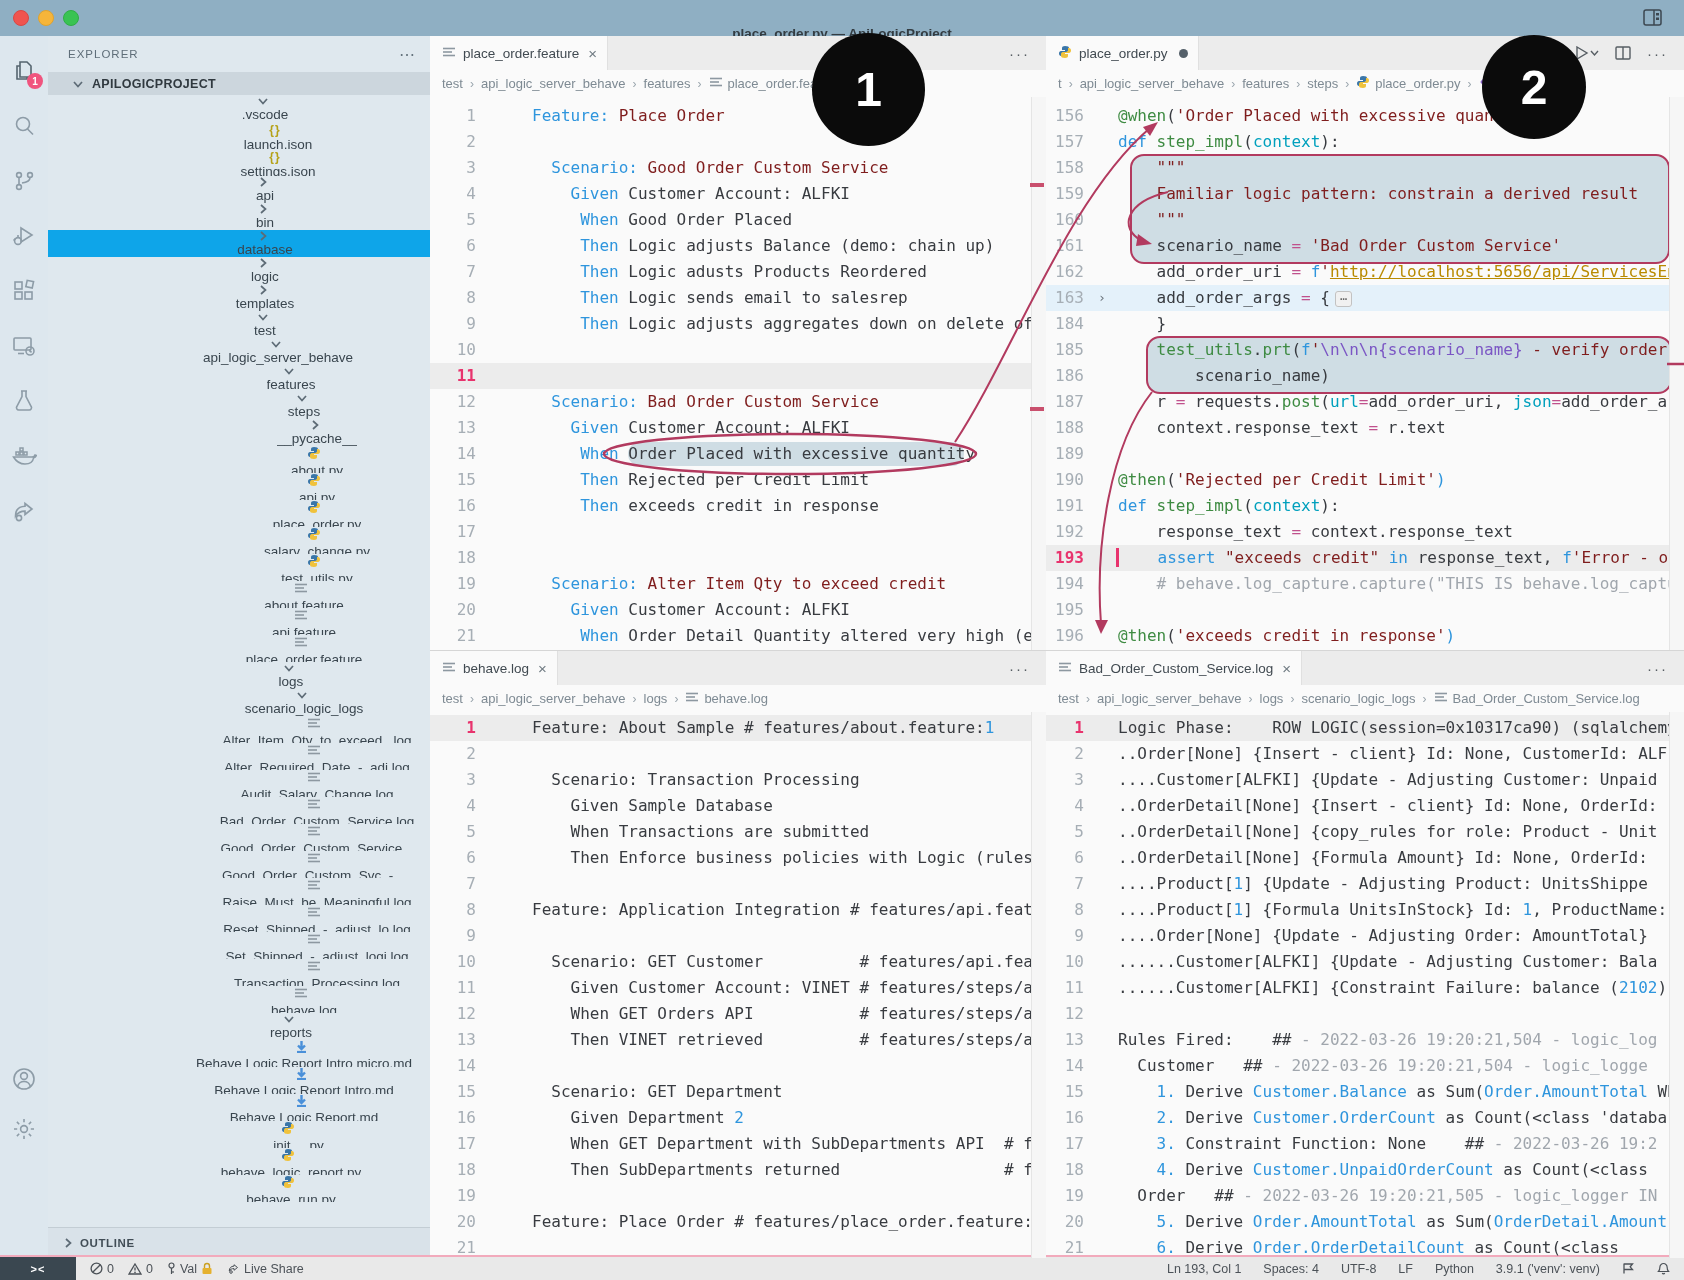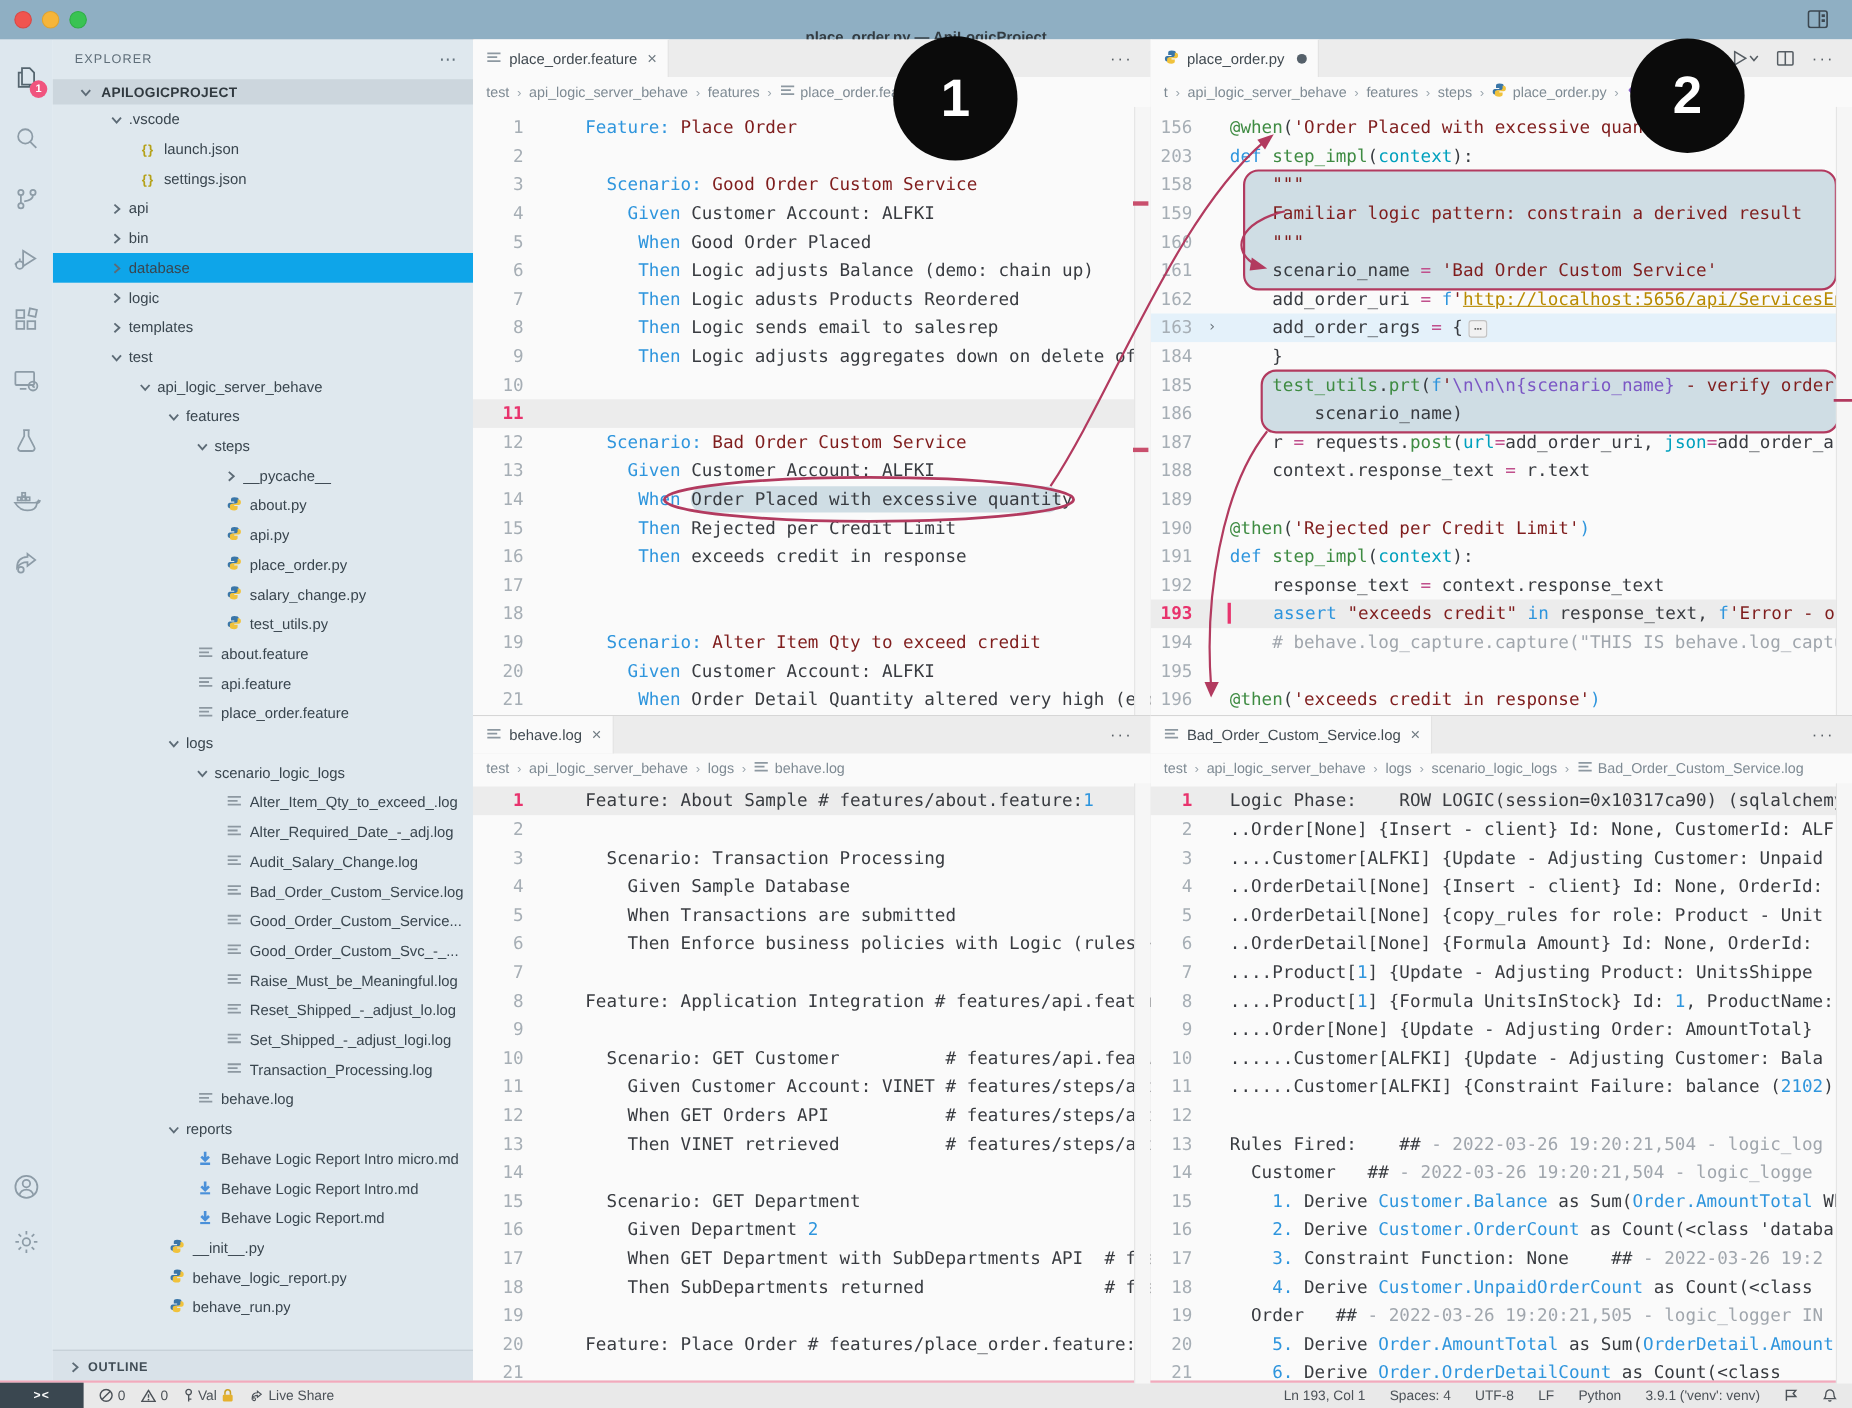--- a/index.html
+++ b/index.html
@@ -25,21 +25,21 @@
   
   .sidebar{position:absolute;left:48px;top:36px;width:382px;height:1221px;background:#dfe8ee;border-right:1px solid #c2410c;}
   .sb-head{height:36px;display:flex;align-items:center;padding:0 14px 0 20px;color:#5f6e79;
            font-size:11.5px;letter-spacing:1px;font-weight:400;}
   .sb-head .more{margin-left:auto;color:#65737d;font-size:16px;letter-spacing:1px;cursor:pointer;}
   .proj-row{height:23px;background:#ccd6dd;display:flex;align-items:center;font-size:12.5px;font-weight:700;
             color:#30393f;letter-spacing:.3px;padding-left:44px;position:relative;}
   .proj-row .tw{position:absolute;left:24px;top:6px;}
   .tree{position:absolute;left:0;top:59px;right:0;bottom:30px;overflow:hidden;}
   .titem{height:27px;display:flex;align-items:center;font-size:13.5px;color:#39454e;white-space:nowrap;
-         overflow:hidden;text-overflow:ellipsis;position:relative;}
+         overflow:hidden;text-overflow:ellipsis;position:relative;flex-direction:column;}
   .titem.sel{background:#0ea5e9;}
   .titem .lab{overflow:hidden;text-overflow:ellipsis;white-space:nowrap;}
   .tw{width:12px;height:12px;flex:none;margin-right:5px;position:relative;}
   .tw svg{stroke:#5d6b76;stroke-width:1.7;fill:none;}
   .fic{width:17px;flex:none;margin-right:6px;text-align:center;font-size:13px;}
   .outline-row{position:absolute;left:0;bottom:0;height:29px;right:0;background:#d9e2e9;border-top:1px solid #c3cdd4;
                display:flex;align-items:center;font-size:11.5px;font-weight:700;color:#414d56;letter-spacing:.6px;}
   .outline-row .tw{margin:0 6px 0 14px;}
   
   .pane{position:absolute;background:#fafafa;}
@@ -617,21 +617,21 @@
         <span class="cic"><svg width="12" height="12" viewBox="0 0 12 12">
             <rect x="2.4" y="2.4" width="7.2" height="7.2" rx="1.5" transform="rotate(45 6 6)" fill="#8a63c9"></rect>
           </svg></span>
         <span>step_impl</span>
       </div>
       <div class="codewrap">
         <div class="anno-box fill red" style="left: 84px; top: 57px; width: 536px; height: 106px;"></div>
         <div class="anno-box fill red" style="left: 100px; top: 239px; width: 522px; height: 54px;"></div>
         <div class="rows">
           <div class="row"><span class="num">156</span><span class="codeln"><span class="s-grn">@when</span><span class="s-d">(</span><span class="s-str">'Order Placed with excessive quantity'</span><span class="s-kw">)</span></span></div>
-          <div class="row"><span class="num">203</span><span class="codeln"><span class="s-kw">def</span><span class="s-d"> </span><span class="s-grn">step_impl</span><span class="s-d">(</span><span class="s-teal">context</span><span class="s-d">):</span></span></div>
+          <div class="row"><span class="num">157</span><span class="codeln"><span class="s-kw">def</span><span class="s-d"> </span><span class="s-grn">step_impl</span><span class="s-d">(</span><span class="s-teal">context</span><span class="s-d">):</span></span></div>
           <div class="row"><span class="num">158</span><span class="codeln"><span class="s-d">    </span><span class="s-str">"""</span></span></div>
           <div class="row"><span class="num">159</span><span class="codeln"><span class="s-d">    </span><span class="s-str">Familiar logic pattern: constrain a derived result</span></span></div>
           <div class="row"><span class="num">160</span><span class="codeln"><span class="s-d">    </span><span class="s-str">"""</span></span></div>
           <div class="row"><span class="num">161</span><span class="codeln"><span class="s-d">    scenario_name </span><span class="s-op">=</span><span class="s-d"> </span><span class="s-str">'Bad Order Custom Service'</span></span></div>
           <div class="row"><span class="num">162</span><span class="codeln"><span class="s-d">    add_order_uri </span><span class="s-op">=</span><span class="s-d"> </span><span class="s-kw">f</span><span class="s-str">'</span><span class="s-lnk">http://localhost:5656/api/ServicesEndPoint</span></span></div>
           <div class="row bgblue"><span class="num">163</span><span class="gfold">›</span><span class="codeln"><span class="s-d">    add_order_args </span><span class="s-op">=</span><span class="s-d"> {</span><span class="s-fold">⋯</span></span></div>
           <div class="row"><span class="num">184</span><span class="codeln"><span class="s-d">    }</span></span></div>
           <div class="row"><span class="num">185</span><span class="codeln"><span class="s-d">    </span><span class="s-grn">test_utils</span><span class="s-d">.</span><span class="s-grn">prt</span><span class="s-d">(</span><span class="s-kw">f</span><span class="s-str">'</span><span class="s-pur">\n\n\n{scenario_name}</span><span class="s-str"> - verify order rejected'</span></span></div>
           <div class="row"><span class="num">186</span><span class="codeln"><span class="s-d">        scenario_name)</span></span></div>
           <div class="row"><span class="num">187</span><span class="codeln"><span class="s-d">    r </span><span class="s-op">=</span><span class="s-d"> requests.</span><span class="s-grn">post</span><span class="s-d">(</span><span class="s-teal">url</span><span class="s-op">=</span><span class="s-d">add_order_uri, </span><span class="s-teal">json</span><span class="s-op">=</span><span class="s-d">add_order_args)</span></span></div>

